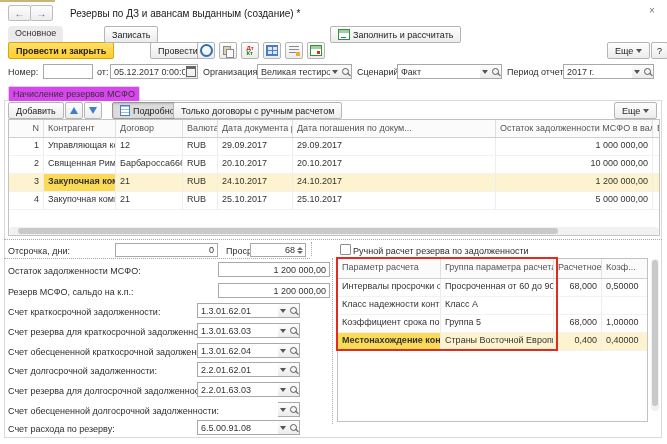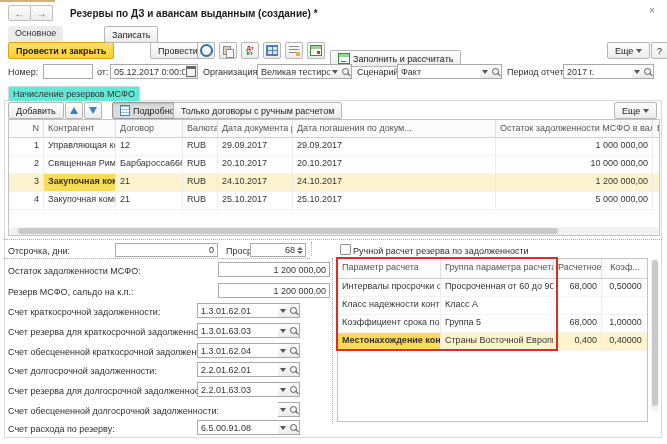--- a/index.html
+++ b/index.html
@@ -34,29 +34,29 @@
   .spin i{display:block;width:0;height:0;border-left:3px solid transparent;border-right:3px solid transparent}
   .spin .su{border-bottom:3px solid #666}.spin .sd{border-top:3px solid #666}
   
   .grid{position:absolute;border:1px solid #c2c2c2;background:#fff;box-sizing:border-box;overflow:hidden}
   .ghead{display:flex;height:17px;background:#fbfbfb;border-bottom:1px solid #cfcfcf;color:#555}
   .grow{display:flex;height:17px;border-bottom:1px solid #f2f2f2;background:#fff}
   .gc{box-sizing:border-box;padding:2px 4px;border-right:1px solid #ededed;white-space:nowrap;overflow:hidden;flex:none}
   .ghead .gc{border-right:1px solid #e0e0e0;padding-top:3px}
   .c1{width:35px;text-align:right}.c2{width:72px}.c3{width:67px}.c4{width:35px}
   .c5{width:75px}.c6{width:203px}.c7{width:157px;text-align:right}.c8{flex:1;border-right:none}
-  .p1{width:103px}.p2{width:113px}.p3{width:48px;text-align:right}.p4{width:47px;text-align:center;border-right:none}
+  .p1{width:103px}.p2{width:113px}.p3{width:48px;text-align:right}.p4{width:47px;text-align:left;border-right:none}
   .row-sel{background:#fdf3cf}
   .cell-sel{background:#fbda55;font-weight:bold}
   .dot-h{position:absolute;border-top:1px dotted #a8a8a8}
   .dot-v{position:absolute;border-left:1px dotted #a8a8a8}
   .sb-track{position:absolute;background:#f1f1f1;border-radius:4px}
   .sb-thumb{position:absolute;background:#c9c9c9;border-radius:4px}
   .link{color:#416fa5}
-  .tab-active{position:absolute;box-sizing:border-box;background:#5eead4;border:1px solid #d5d5d5;border-bottom:none;
+  .tab-active{position:absolute;box-sizing:border-box;background:#d946ef;border:1px solid #d5d5d5;border-bottom:none;
        border-radius:2px 2px 0 0;display:flex;align-items:center;justify-content:center;z-index:2}
   
   .ic{display:inline-block}
   .ic-clock{width:9px;height:9px;border:2px solid #2f6fae;border-radius:50%}
   .ic-copy{width:10px;height:10px;position:relative}
   .ic-copy::before{content:"";position:absolute;left:0;top:0;width:6px;height:7px;background:#dcd2b4;border:1px solid #8a8a8a}
   .ic-copy::after{content:"";position:absolute;left:3px;top:3px;width:6px;height:7px;background:#fff;border:1px solid #8a8a8a}
   .ic-dtkt{display:flex;flex-direction:column;line-height:5px;font-size:6px;font-weight:bold}
   .ic-dtkt .dt{color:#c22}.ic-dtkt .kt{color:#181}
   .ic-grid{width:10px;height:9px;border:1px solid #4a7ebc;background:#dbe8f5;
@@ -77,21 +77,21 @@
 <div class="app">
 
   <div class="abs" style="left:0;top:0;width:55px;height:2px;background:#cdb476"></div>
 
   <div class="navbtn" style="left:8px;top:5px">
       <span>←</span>
     </div>
   <div class="navbtn" style="left:30px;top:5px">
       <span>→</span>
     </div>
-  <div class="lbl" style="left:70px;top:8px;font-size:10px;font-weight:bold;color:#1a1a1a">Резервы по ДЗ и авансам выданным (создание) *</div>
+  <div class="lbl" style="left:70px;top:8px;font-size:10px;font-weight:normal;color:#1a1a1a">Резервы по ДЗ и авансам выданным (создание) *</div>
   <div class="abs" style="left:645px;top:5px;width:14px;height:14px;text-align:center;color:#777;font-size:10px">×</div>
 
   <div class="abs" style="left:8px;top:26px;height:32px;padding:2px 7px 2px;background:#ebebeb;border-radius:4px;color:#333">Основное</div>
 
   <div class="btn ybtn" style="left:8px;top:42px">
       <span>Провести и закрыть</span>
     </div>
   <div class="btn" style="left:104px;top:26px">
       <span>Записать</span>
     </div>
@@ -114,21 +114,21 @@
   <div class="btn iconbtn" style="left:263px;top:42px">
       <span class="ic ic-grid"></span>
     </div>
   <div class="btn iconbtn" style="left:285px;top:42px">
       <span class="ic ic-list"></span>
     </div>
   <div class="btn iconbtn" style="left:307px;top:42px">
       <span class="ic ic-rep"></span>
     </div>
 
-  <div class="btn" style="left:330px;top:50px">
+  <div class="btn" style="left:330px;top:26px">
     <span class="ic ic-fill"></span>
     <span>Заполнить и рассчитать</span>
   </div>
   <div class="btn" style="left:607px;top:42px">
       <span>Еще</span>
       <span class="tri-d"></span>
     </div>
   <div class="btn" style="left:651px;top:42px;padding:0 5px">
       <span>?</span>
     </div>

